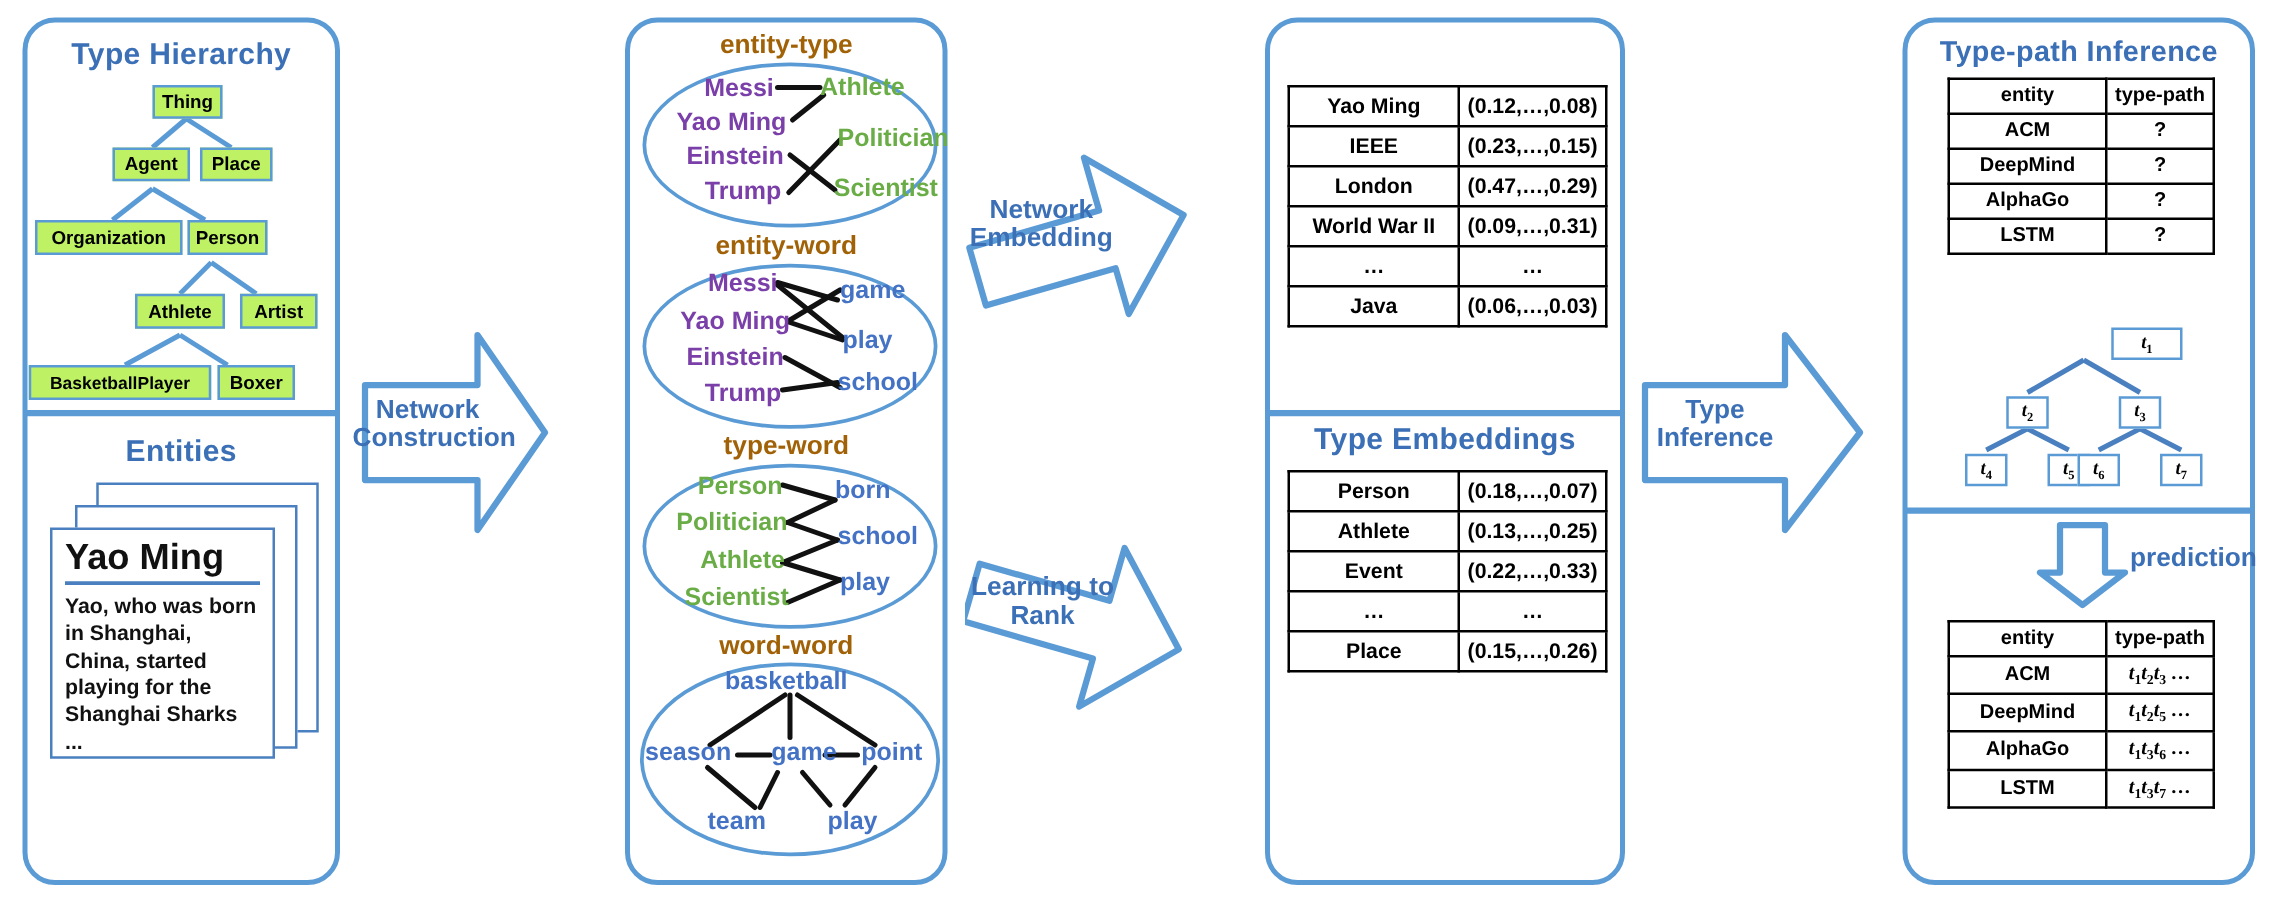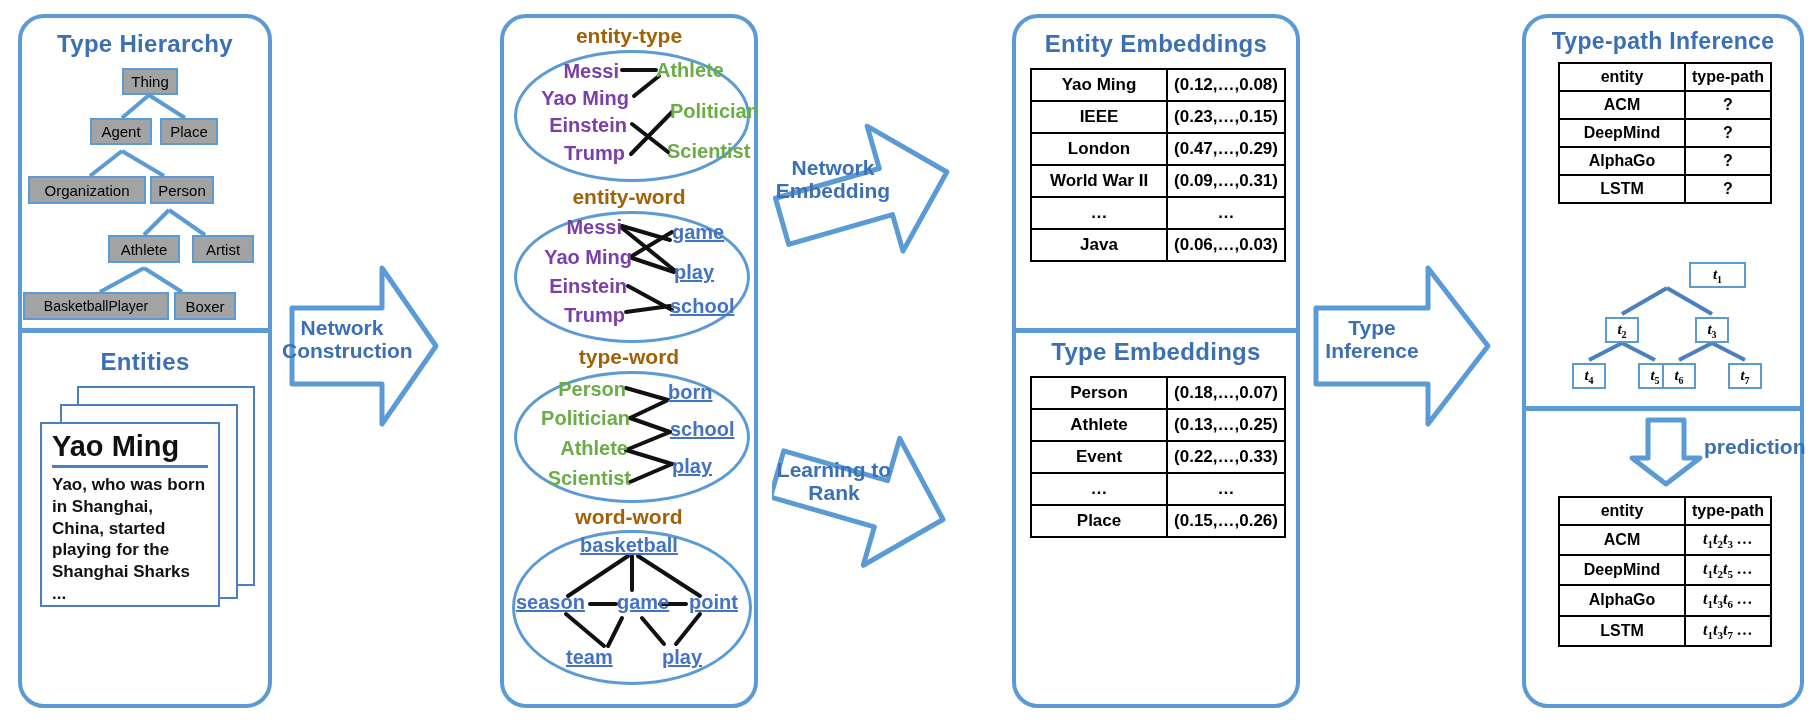--- a/index.html
+++ b/index.html
@@ -11,40 +11,40 @@
   .panel{position:absolute;border:4px solid #5b9bd5;border-radius:26px;background:#fff;box-sizing:border-box;}
 
   .panel-title{
     text-align:center;color:#3b6fb6;font-weight:bold;letter-spacing:.3px;
     font-family:"Liberation Sans",sans-serif;
   }
   .divider{position:absolute;height:5px;background:#5b9bd5;}
 
   
   .tbox{
-    position:absolute;border:2.5px solid #5b9bd5;background:#a3a3a3;color:#000;
-    font-size:15px;font-weight:normal;display:flex;align-items:center;justify-content:center;
+    position:absolute;border:2.5px solid #5b9bd5;background:#bef264;color:#000;
+    font-size:15px;font-weight:bold;display:flex;align-items:center;justify-content:center;
     white-space:nowrap;box-sizing:border-box;
   }
   svg.edges{position:absolute;left:0;top:0;overflow:visible;pointer-events:none;}
 
   
   .card{position:absolute;border:2.5px solid #4a80bf;background:#fff;box-sizing:border-box;}
   .card-title{font-size:29px;font-weight:bold;color:#111;line-height:1;}
   .card-rule{height:3px;background:#4a80bf;margin:4px 0 6px 0;}
   .card-body{font-size:17px;font-weight:bold;color:#111;line-height:1.28;}
 
   
   .net-label{position:absolute;width:100%;text-align:center;font-size:21px;font-weight:bold;color:#a16207;}
   .ellipse{position:absolute;border:3px solid #5b9bd5;border-radius:50%;box-sizing:border-box;}
   .nodeL{position:absolute;font-size:20px;font-weight:bold;white-space:nowrap;text-align:right;}
   .nodeR{position:absolute;font-size:20px;font-weight:bold;white-space:nowrap;text-align:left;}
   .c-ent{color:#7a3fa8;}
   .c-typ{color:#6aad46;}
-  .c-wrd{color:#4472c4;text-decoration:underline;}
+  .c-wrd{color:#4472c4;}
 
   
   table.tbl{position:absolute;border-collapse:collapse;background:#fff;}
   table.tbl td{
     border:2.5px solid #000;font-size:17px;font-weight:bold;color:#000;
     text-align:center;padding:5px 6px;white-space:nowrap;
   }
   table.small td{font-size:16px;padding:4px 6px;}
 
   
@@ -234,21 +234,20 @@
     <svg width="180" height="160" viewBox="0 0 180 160">
       <polygon points="4,64 112,64 112,20 176,86 112,152 112,112 4,112" fill="#ffffff" stroke="#5b9bd5" stroke-width="5" stroke-linejoin="round" transform="rotate(16 90 80)"></polygon>
     </svg>
     <div class="arrowtext" style="left:-6px;top:48px;width:136px;font-size:21px;">
       <div>Learning to</div>
       <div>Rank</div>
     </div>
   </div>
 
   <div class="panel" style="left:1012px;top:14px;width:288px;height:694px;">
-    <div class="panel-title" style="position:absolute;left:0;top:12px;width:100%;font-size:24px;">Entity Embeddings</div>
     <table class="tbl" style="left:14px;top:50px;width:256px;">
       <tbody>
           <tr>
         <td style="width:125px;">Yao Ming</td>
         <td>(0.12,…,0.08)</td>
           </tr>
       <tr>
         <td>IEEE</td>
         <td>(0.23,…,0.15)</td>
           </tr>

